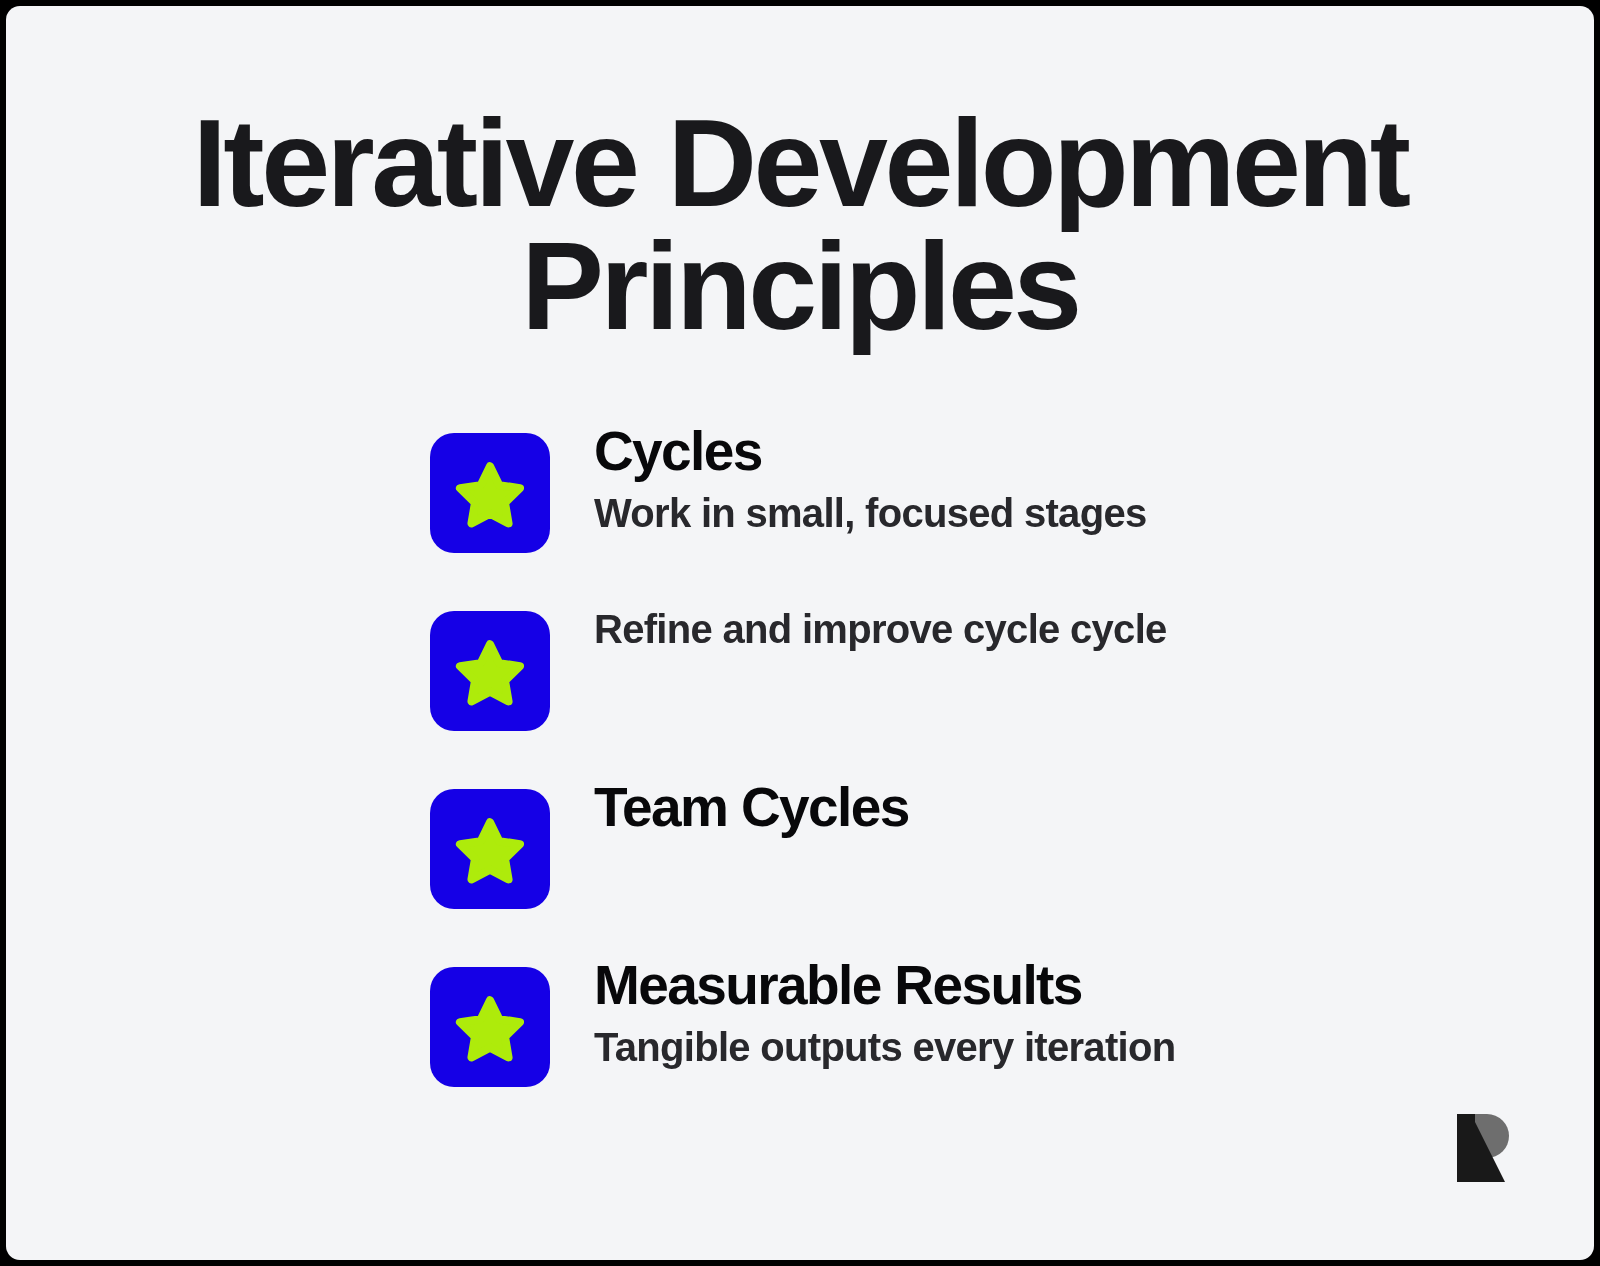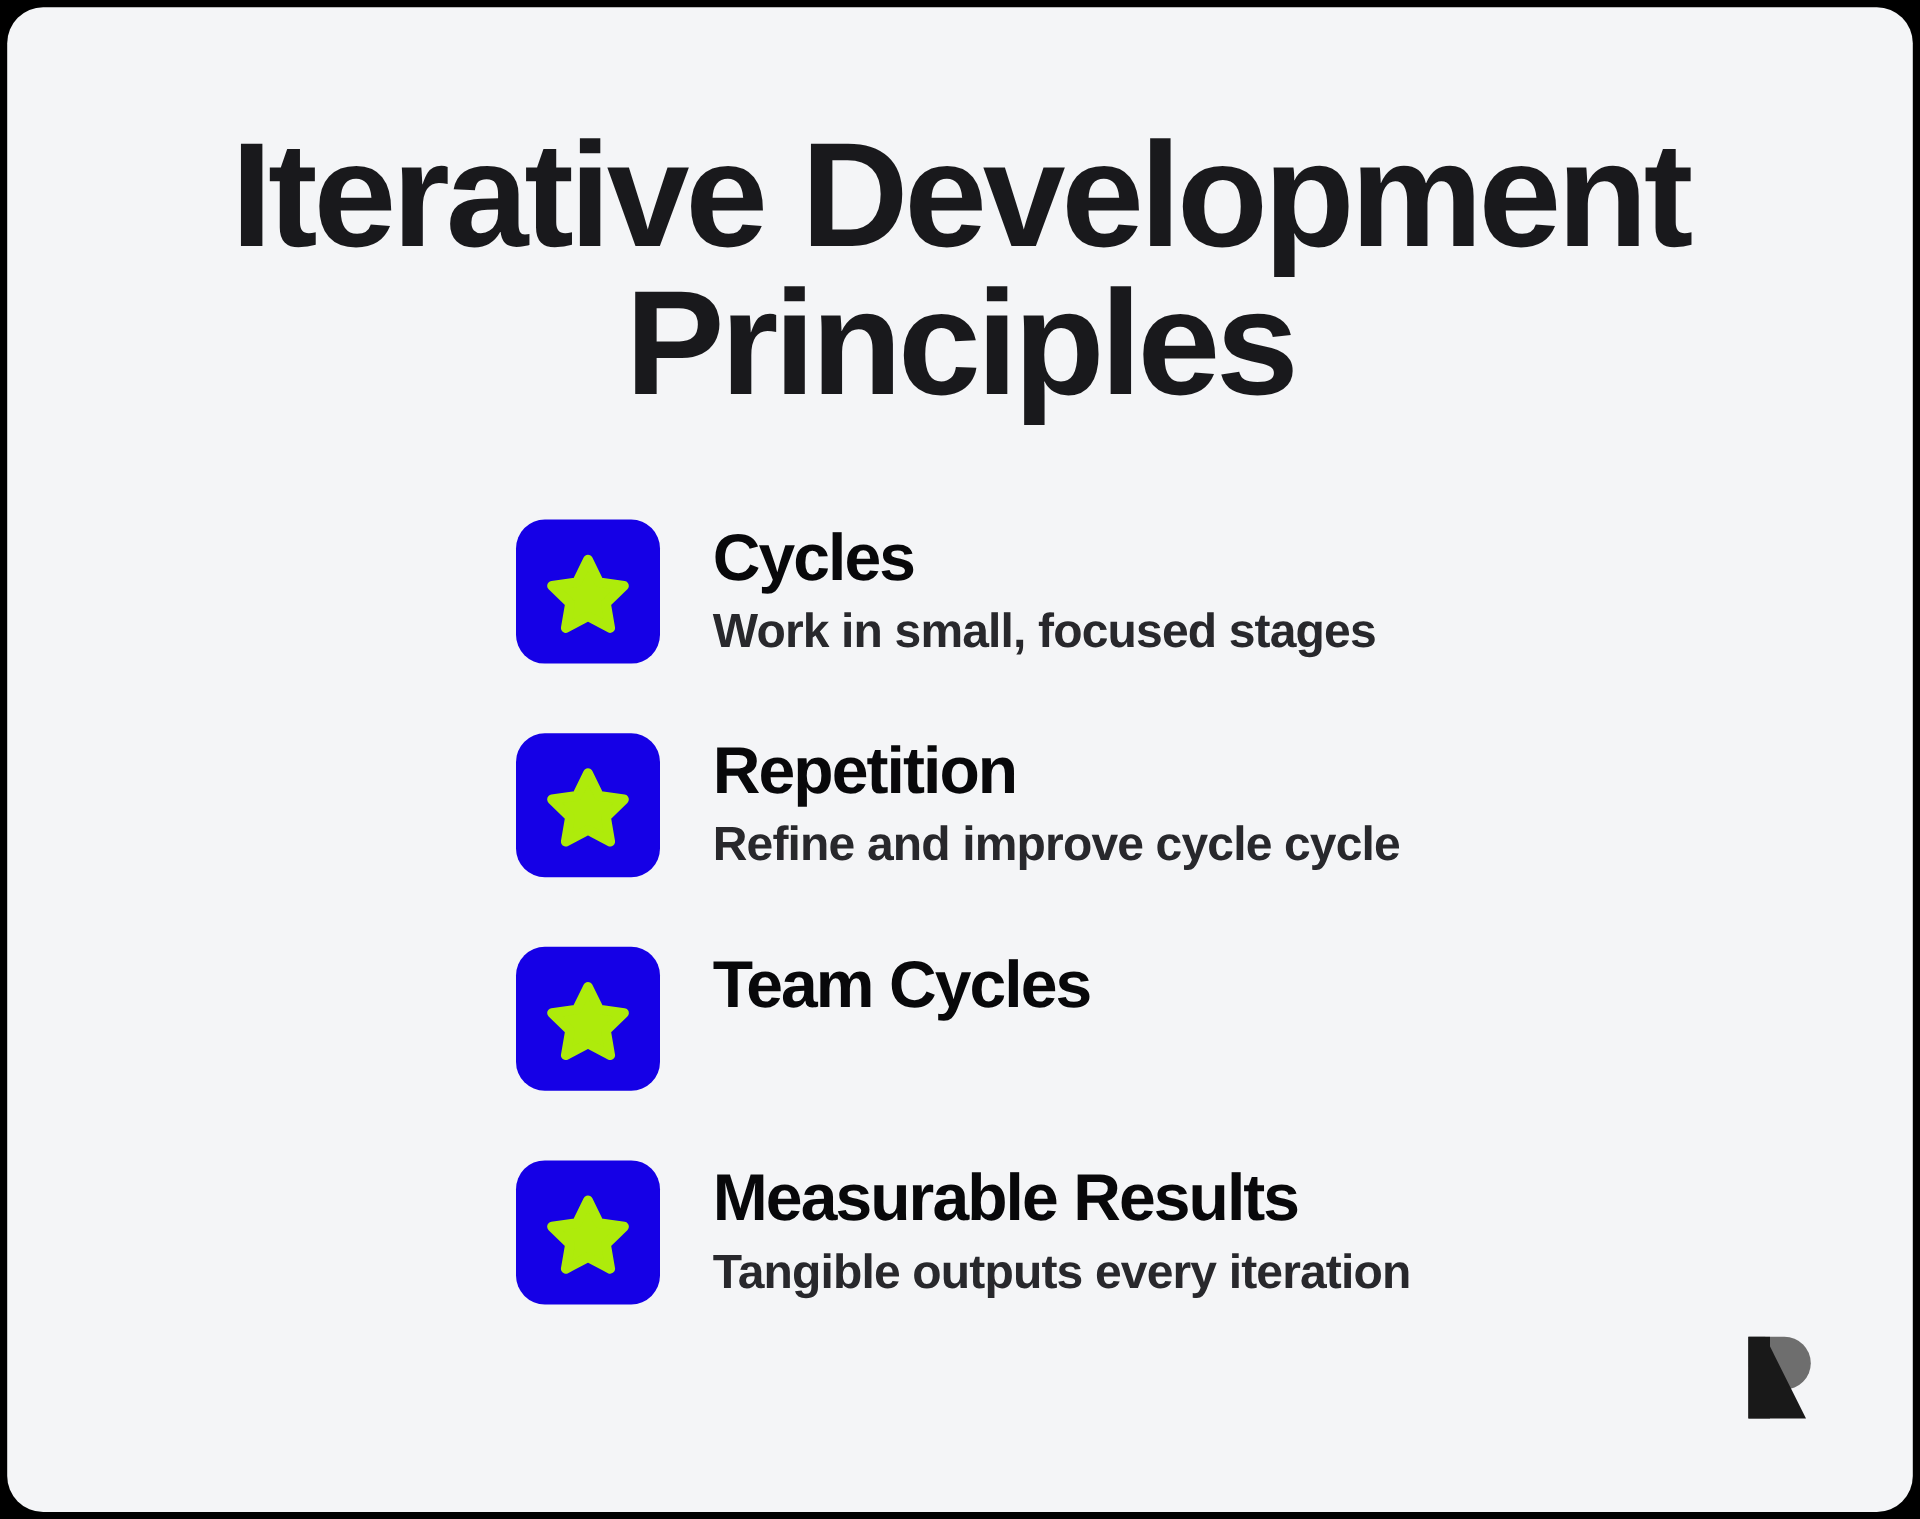--- a/index.html
+++ b/index.html
@@ -12,21 +12,21 @@
     overflow: hidden;
   }
 
   .card {
     position: absolute;
     left: 6px;
     top: 6px;
     width: 1588px;
     height: 1254px;
     background: #F4F5F7;
-    border-radius: 30px;
+    border-radius: 14px;
     overflow: hidden;
   }
 
   .title {
     position: absolute;
     left: 120px;
     top: 96px;
     width: 1348px;
     text-align: center;
     font-size: 124px;
@@ -73,21 +73,20 @@
     width: 820px;
   }
 
   .item-title {
     font-size: 55px;
     font-weight: 700;
     letter-spacing: -1.6px;
     line-height: 1.12;
     color: #08080A;
     white-space: nowrap;
-    margin-top: 13px;
   }
 
   .item-desc {
     margin-top: 7px;
     font-size: 40px;
     font-weight: 700;
     letter-spacing: -0.7px;
     line-height: 1.18;
     color: #28282C;
     white-space: nowrap;
@@ -128,21 +127,20 @@
 
     <div class="item">
       <div class="tile">
         <span>
           <svg width="74" height="74" viewBox="0 0 100 100" aria-hidden="true">
             <path fill="#AEEB0B" stroke="#AEEB0B" stroke-width="11" stroke-linejoin="round" d="M50 14 L62.5 39.5 L90.5 43.5 L70.2 63.2 L75 91 L50 77.8 L25 91 L29.8 63.2 L9.5 43.5 L37.5 39.5 Z"></path>
           </svg>
         </span>
       </div>
       <div class="item-text">
-        <div class="item-title">Repetition</div>
         <div class="item-desc">Refine and improve cycle cycle</div>
       </div>
     </div>
 
     <div class="item">
       <div class="tile">
         <span>
           <svg width="74" height="74" viewBox="0 0 100 100" aria-hidden="true">
             <path fill="#AEEB0B" stroke="#AEEB0B" stroke-width="11" stroke-linejoin="round" d="M50 14 L62.5 39.5 L90.5 43.5 L70.2 63.2 L75 91 L50 77.8 L25 91 L29.8 63.2 L9.5 43.5 L37.5 39.5 Z"></path>
           </svg>

